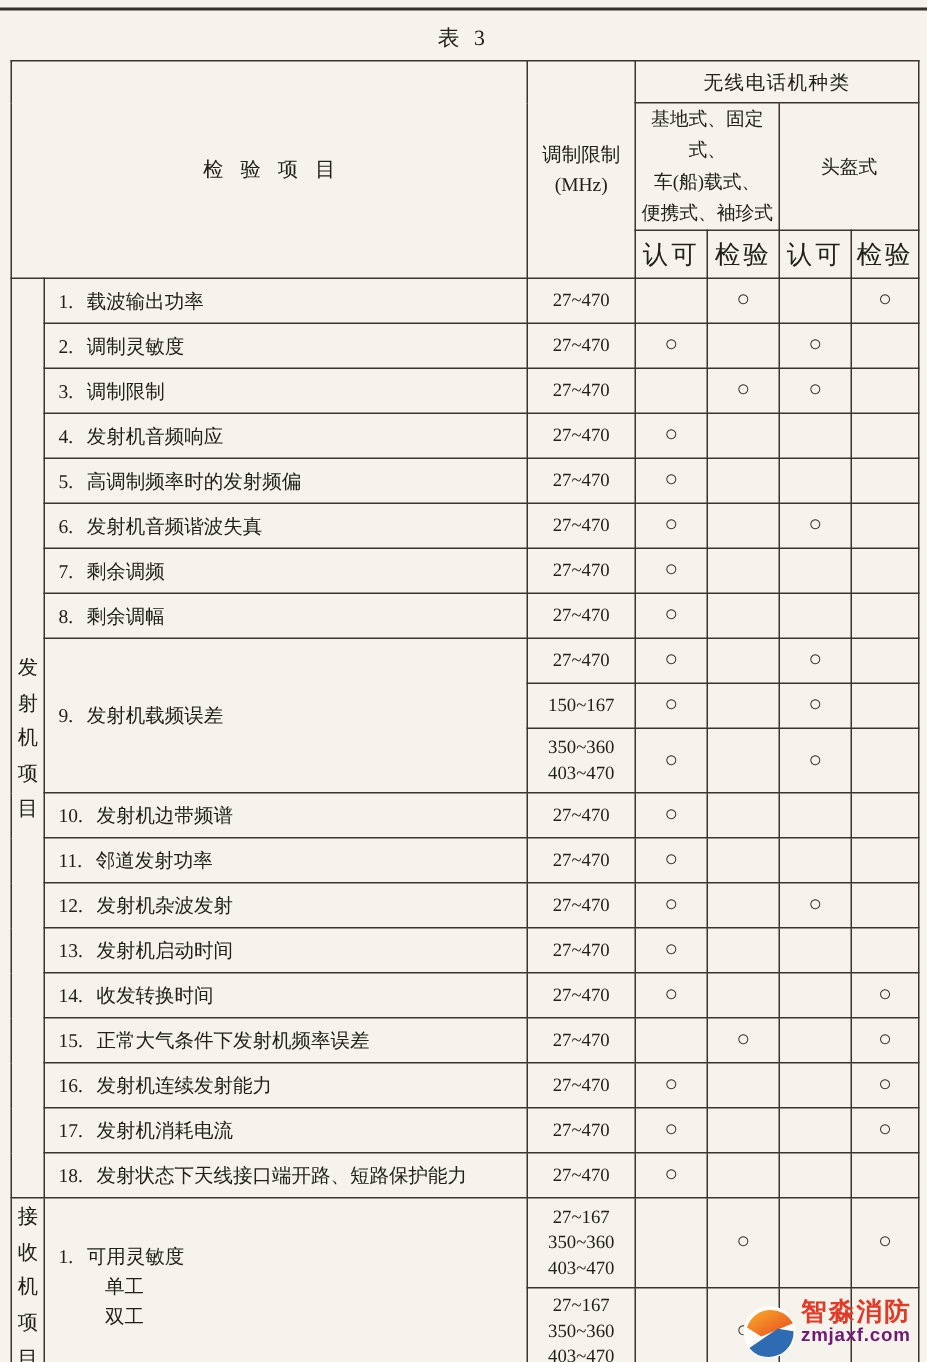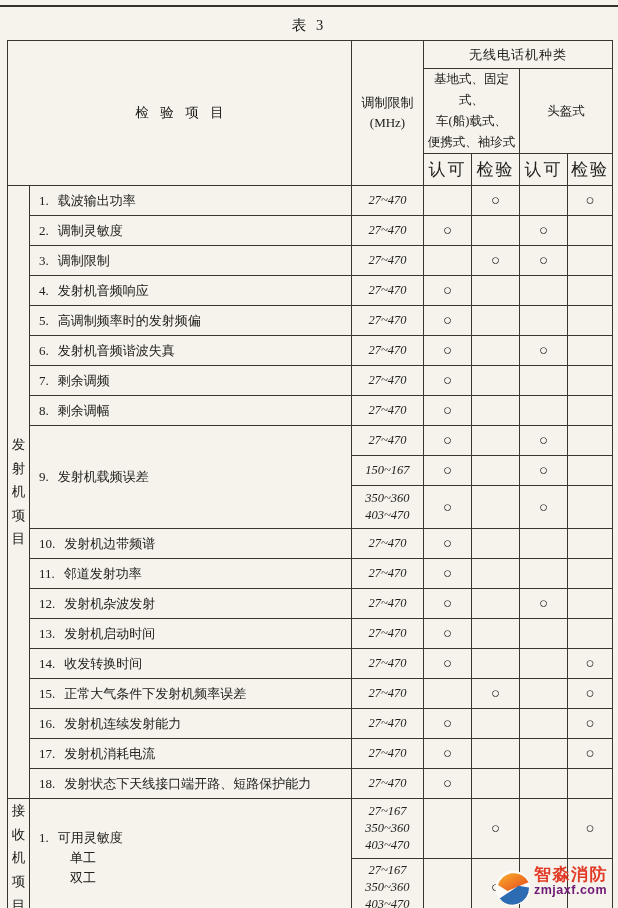--- a/index.html
+++ b/index.html
@@ -32,21 +32,21 @@
   .th-type{font-size:12.5px;text-align:center;line-height:21px;margin-left:20px;}
   .th-sub{font-size:17px;text-align:center;letter-spacing:2px;}
   
   .grid tbody tr.h30{height:30px;}
   .grid tbody tr.h43{height:43px;}
   .grid tbody tr.h58{height:58px;}
   td.item{font-size:13px;text-align:left;padding-left:9px;line-height:16px;}
   td.item .no{display:inline-block;margin-right:9px;}
   td.item .sub-line{padding-left:31px;line-height:20px;}
   td.item .first-line{line-height:20px;}
-  td.freq{font-size:12.5px;text-align:center;font-style:italic;}
+  td.freq{font-size:12.5px;text-align:center;}
   td.freq .fl{display:block;line-height:17px;}
   td.mark{font-size:15px;text-align:center;color:#2c2a26;line-height:1;}
   td.strip{background:transparent;}
   .vlabel{
     width:16px;margin:0 auto;font-size:13.5px;line-height:1.75;
     text-align:center;word-break:break-all;
   }
   
   .watermark{
     position:absolute;left:495px;top:866px;z-index:6;

